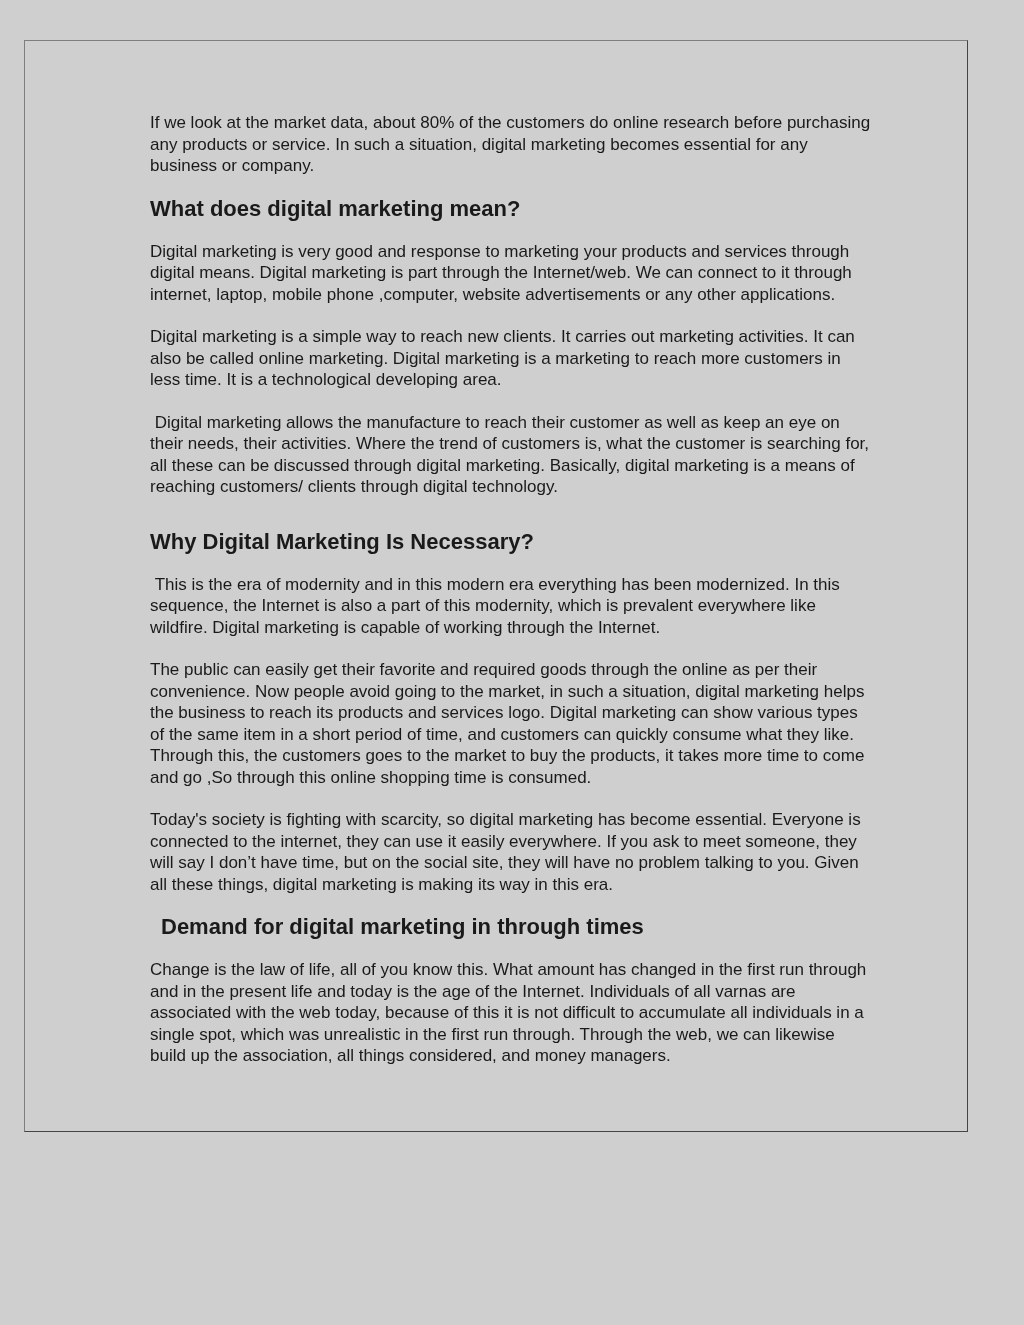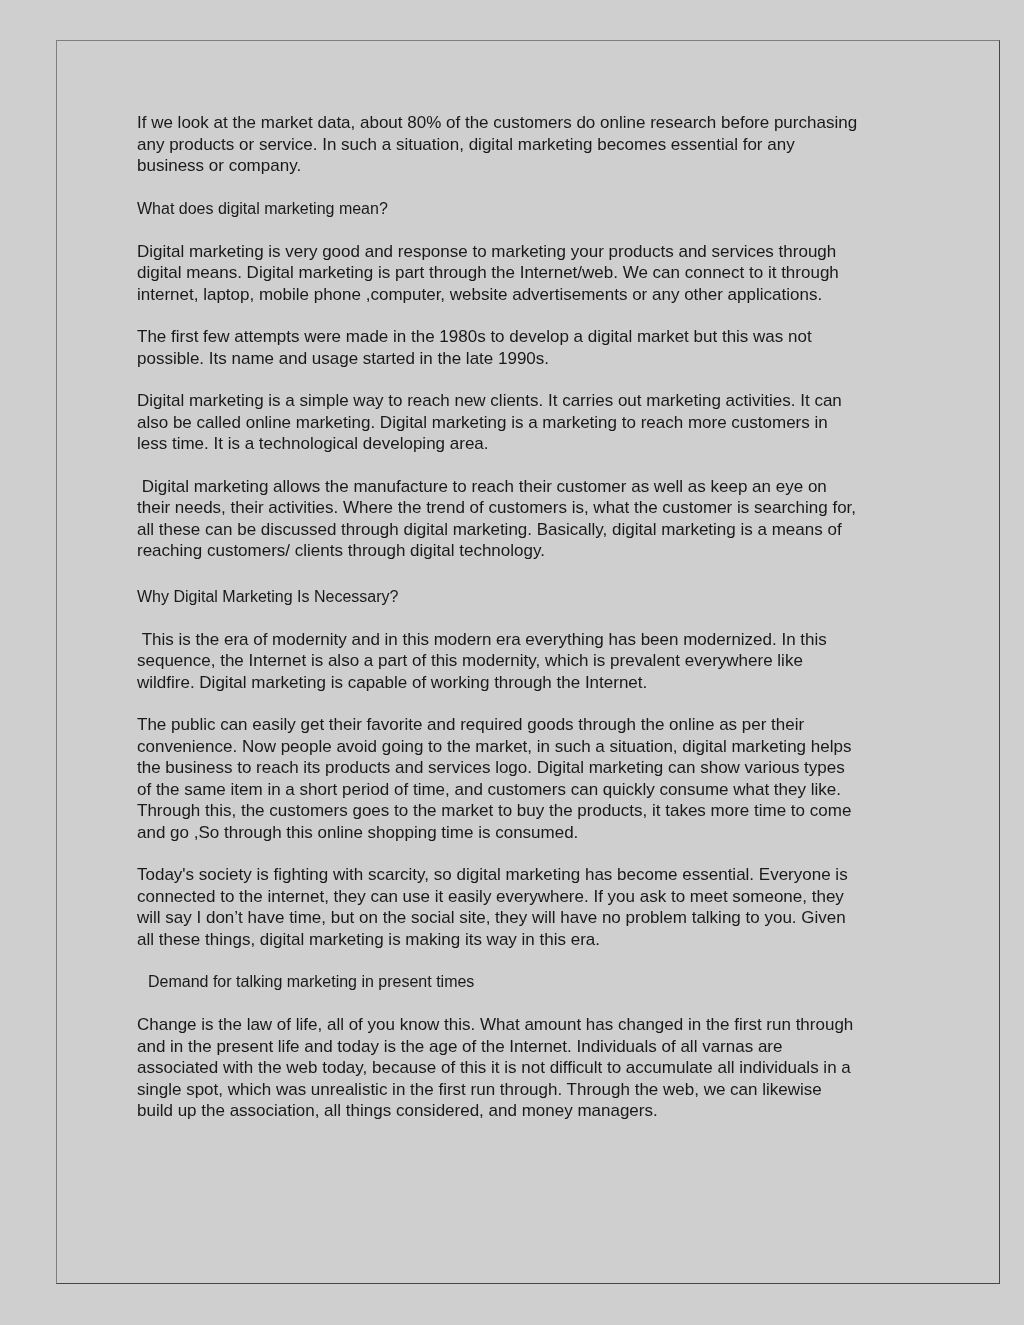--- a/index.html
+++ b/index.html
@@ -9,69 +9,68 @@
   body {
     width: 1024px;
     height: 1325px;
     background: #cfcfcf;
     font-family: "Liberation Sans", "DejaVu Sans", sans-serif;
     position: relative;
     overflow: hidden;
   }
   .page {
     position: absolute;
-    left: 56px;
+    left: 24px;
     top: 40px;
     width: 944px;
-    height: 1244px;
+    height: 1092px;
     box-sizing: border-box;
     background: #cfcfcf;
     border-style: solid;
     border-width: 1px;
     border-color: #7e7e7e #454545 #454545 #7e7e7e;
+    padding-left: 45px;
   }
   .content {
     padding: 71px 58px 0 80px;
     color: #1a1a1a;
     font-size: 17px;
     line-height: 21.5px;
   }
   .para {
     margin: 0 0 21px 0;
     white-space: pre-wrap;
   }
   .heading {
     margin: 0 0 21px 0;
-    font-size: 16px;
-    font-weight: normal;
+    font-size: 22px;
+    font-weight: bold;
     line-height: 22px;
     white-space: pre-wrap;
   }
   .gap-lg { margin-top: 21px; }
-  .gap-xl { margin-top: 24px; }
+  .gap-xl { margin-top: 33px; }
   .indent { padding-left: 11px; }
 </style>
 </head>
 <body>
 
 <div class="page">
   <div class="content">
 
     <p class="para">If we look at the market data, about 80% of the customers do online research before purchasing
 any products or service. In such a situation, digital marketing becomes essential for any
 business or company.</p>
 
     <h2 class="heading gap-lg">What does digital marketing mean?</h2>
 
     <p class="para">Digital marketing is very good and response to marketing your products and services through
 digital means. Digital marketing is part through the Internet/web. We can connect to it through
 internet, laptop, mobile phone ,computer, website advertisements or any other applications.</p>
 
-    <p class="para">The first few attempts were made in the 1980s to develop a digital market but this was not
-possible. Its name and usage started in the late 1990s.</p>
 
     <p class="para">Digital marketing is a simple way to reach new clients. It carries out marketing activities. It can
 also be called online marketing. Digital marketing is a marketing to reach more customers in
 less time. It is a technological developing area.</p>
 
     <p class="para"> Digital marketing allows the manufacture to reach their customer as well as keep an eye on
 their needs, their activities. Where the trend of customers is, what the customer is searching for,
 all these can be discussed through digital marketing. Basically, digital marketing is a means of
 reaching customers/ clients through digital technology.</p>
 
@@ -86,21 +85,21 @@
 the business to reach its products and services logo. Digital marketing can show various types
 of the same item in a short period of time, and customers can quickly consume what they like.
 Through this, the customers goes to the market to buy the products, it takes more time to come
 and go ,So through this online shopping time is consumed.</p>
 
     <p class="para">Today's society is fighting with scarcity, so digital marketing has become essential. Everyone is
 connected to the internet, they can use it easily everywhere. If you ask to meet someone, they
 will say I don’t have time, but on the social site, they will have no problem talking to you. Given
 all these things, digital marketing is making its way in this era.</p>
 
-    <h2 class="heading indent">Demand for talking marketing in present times</h2>
+    <h2 class="heading indent">Demand for digital marketing in through times</h2>
 
     <p class="para">Change is the law of life, all of you know this. What amount has changed in the first run through
 and in the present life and today is the age of the Internet. Individuals of all varnas are
 associated with the web today, because of this it is not difficult to accumulate all individuals in a
 single spot, which was unrealistic in the first run through. Through the web, we can likewise
 build up the association, all things considered, and money managers.</p>
 
   </div>
 </div>
 

